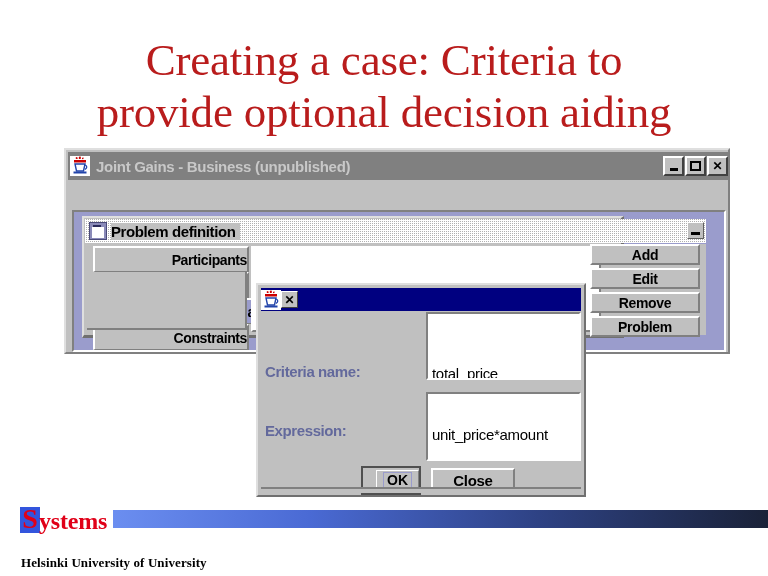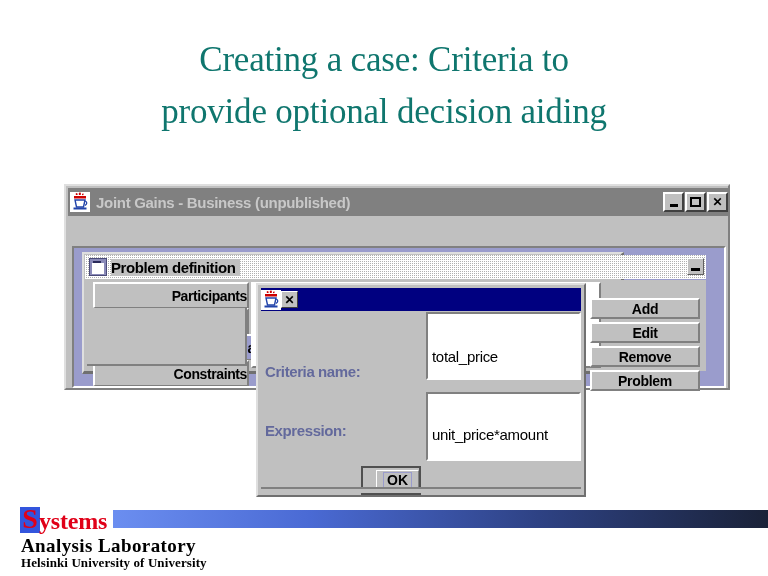--- a/index.html
+++ b/index.html
@@ -17,41 +17,40 @@
   }
 
   
   #slide-title {
     position: absolute;
     left: 0;
     top: 34px;
     width: 768px;
     text-align: center;
     font-family: "Liberation Serif", serif;
-    font-size: 35px;
+    font-size: 45px;
     line-height: 52px;
-    color: #0f766e;
+    color: #b91c1c;
     letter-spacing: -0.2px;
   }
   #slide-title .tline { display: block; }
 
   
   #app-window {
     position: absolute;
     left: 64px;
     top: 148px;
     width: 666px;
     height: 206px;
     background: #c0c0c0;
     border-top: 2px solid #dfdfdf;
     border-left: 2px solid #dfdfdf;
     border-right: 2px solid #808080;
     border-bottom: 2px solid #808080;
     box-sizing: border-box;
-    margin-top: 36px;
   }
 
   
   #app-titlebar {
     position: absolute;
     left: 2px; top: 2px;
     width: 662px;
     height: 28px;
     background: #808080;
     display: flex;
@@ -271,21 +270,21 @@
     width: 160px; height: 58px;
     background: #c0c0c0;
     border-right: 2px solid #808080;
     border-bottom: 2px solid #808080;
     box-sizing: border-box;
   }
 
   
   #side-buttons {
     position: absolute;
-    right: 6px; top: 18px;
+    right: 6px; top: 0;
     width: 110px;
   }
   .sbtn {
     height: 21px;
     margin-bottom: 3px;
     background: #c0c0c0;
     border-top: 2px solid #ffffff;
     border-left: 2px solid #ffffff;
     border-right: 2px solid #808080;
     border-bottom: 2px solid #808080;
@@ -376,21 +375,22 @@
     font-size: 15px;
     color: #000;
     padding: 3px 4px;
     letter-spacing: -0.3px;
     overflow: hidden;
     white-space: nowrap;
   }
   #field-criteria-name {
     left: 165px; top: 1px;
     width: 155px; height: 68px;
-    padding-top: 34px;
+    padding-top: 51px;
+    text-decoration: underline;
   }
   #field-expression {
     left: 165px; top: 81px;
     width: 155px; height: 69px;
     padding-top: 32px;
   }
 
   
   #dlg-btn-row {
     position: absolute;
@@ -627,27 +627,29 @@
 
     <span class="field-label" id="label-expression">Expression:</span>
     <div class="field-box" id="field-expression">unit_price*amount</div>
 
     <div id="dlg-btn-row">
       <div id="ok-button">
         <div id="ok-button-inner">
           <span id="ok-button-focus">OK</span>
         </div>
       </div>
+      <div id="close-button">
+        <span>Close</span>
+      </div>
     </div>
 
   </div>
 
   <div id="dlg-bottom-bar"></div>
 </div>
 
 <div id="footer">
   <div id="logo-s-box"></div>
   <div id="logo-s">S</div>
   <div id="logo-ystems">ystems</div>
   <div id="logo-bar"></div>
-  <div id="logo-line2">Analysis Laboratory</div>
   <div id="logo-line3">Helsinki University of University</div>
 </div>
 
 </body></html>

